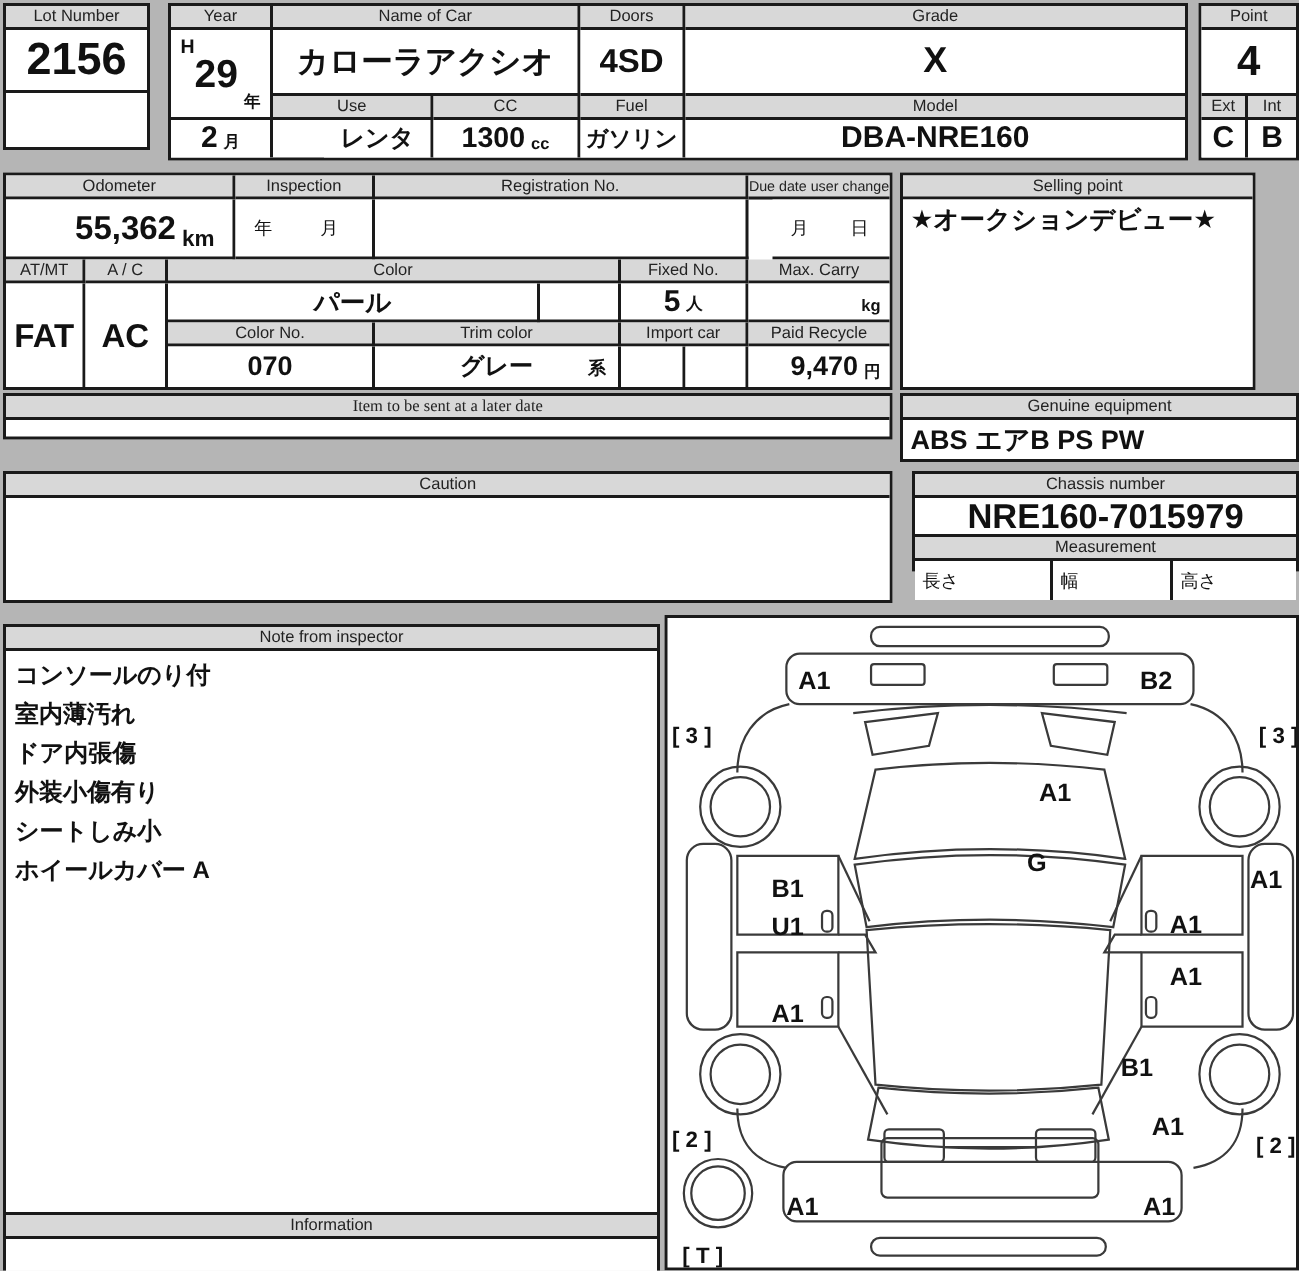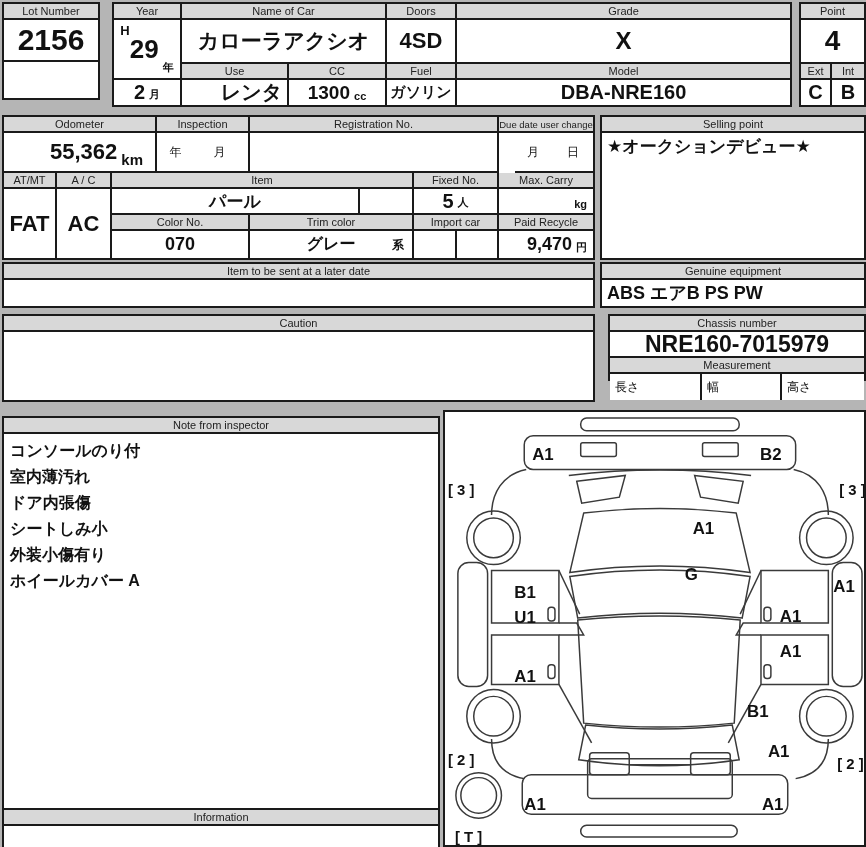--- a/index.html
+++ b/index.html
@@ -67,21 +67,21 @@
 
   <div class="hdr" style="grid-area:3/2/4/3;">Use</div>
   <div class="hdr" style="grid-area:3/3/4/4;">CC</div>
   <div class="hdr" style="grid-area:3/4/4/5;">Fuel</div>
   <div class="hdr nbr" style="grid-area:3/5/4/6;">Model</div>
 
   <div class="cel nbb" style="grid-area:4/1/5/2;">
     <span style="font-size:20px;">2</span>
     <span class="unit">月</span>
   </div>
-  <div class="cel nbb" style="grid-area:4/2/5/3; font-size:20px;margin-left:34px;">レンタ</div>
+  <div class="cel nbb" style="grid-area:4/2/5/3; font-size:16px;margin-left:34px;">レンタ</div>
   <div class="cel nbb" style="grid-area:4/3/5/4;">
     <span style="font-size:19px;">1300</span>
     <span class="unit">cc</span>
   </div>
   <div class="cel nbb" style="grid-area:4/4/5/5; font-size:15px;">ガソリン</div>
   <div class="cel nbr nbb" style="grid-area:4/5/5/6; font-size:20px;">DBA-NRE160</div>
 </div>
 
 <div class="blk" style="left:799px; top:2px; width:67px; height:105px; grid-template-columns:31px 32px; grid-template-rows:16px 44px 16px 25px;">
   <div class="hdr nbr" style="grid-area:1/1/2/3;">Point</div>
@@ -101,21 +101,21 @@
   <div class="cel right" style="grid-area:2/1/3/4; padding-right:12px;">
     <span style="font-size:22px;">55,362</span>
     <span class="unit" style="font-size:15px;">km</span>
   </div>
   <div class="cel" style="grid-area:2/4/3/5; font-size:12px; font-weight:normal; letter-spacing:10px;">年　月</div>
   <div class="cel" style="grid-area:2/5/3/9;"></div>
   <div class="cel nbr right" style="grid-area:2/9/3/10; font-size:12px; font-weight:normal; letter-spacing:8px;margin-left:16px;">月　日</div>
 
   <div class="hdr" style="grid-area:3/1/4/2;">AT/MT</div>
   <div class="hdr" style="grid-area:3/2/4/3;">A / C</div>
-  <div class="hdr" style="grid-area:3/3/4/7;">Item</div>
+  <div class="hdr" style="grid-area:3/3/4/7;">Color</div>
   <div class="hdr" style="grid-area:3/7/4/9;">Fixed No.</div>
   <div class="hdr nbr" style="grid-area:3/9/4/10;">Max. Carry</div>
 
   <div class="cel nbb" style="grid-area:4/1/7/2; font-size:22px;">FAT</div>
   <div class="cel nbb" style="grid-area:4/2/7/3; font-size:22px;">AC</div>
   <div class="cel" style="grid-area:4/3/5/6; font-size:17px;">パール</div>
   <div class="cel" style="grid-area:4/6/5/7;"></div>
   <div class="cel" style="grid-area:4/7/5/9;">
     <span style="font-size:20px;">5</span>
     <span class="unit">人</span>
@@ -135,30 +135,30 @@
     <span class="u-abs-r">系</span>
   </div>
   <div class="cel nbb" style="grid-area:6/7/7/8;"></div>
   <div class="cel nbb" style="grid-area:6/8/7/9;"></div>
   <div class="cel nbr nbb right" style="grid-area:6/9/7/10;">
     <span style="font-size:18px;margin-left:42px;">9,470</span>
     <span class="unit">円</span>
   </div>
 </div>
 
-<div class="blk" style="left:2px; top:262px; width:593px; height:46px; grid-template-rows:16px 26px; grid-template-columns:1fr;">
+<div class="blk" style="left:2px; top:262px; width:593px; height:31px; grid-template-rows:16px 26px; grid-template-columns:1fr;font-family:Liberation Serif, serif;">
   <div class="hdr nbr">Item to be sent at a later date</div>
 </div>
 
 <div class="blk" style="left:2px; top:314px; width:593px; height:88px; grid-template-rows:16px 68px; grid-template-columns:1fr;">
   <div class="hdr nbr">Caution</div>
   <div class="cel nbr nbb left top"></div>
 </div>
 
-<div class="blk" style="left:600px; top:115px; width:266px; height:145px; grid-template-rows:16px 125px; grid-template-columns:1fr;">
+<div class="blk" style="left:600px; top:115px; width:237px; height:145px; grid-template-rows:16px 125px; grid-template-columns:1fr;">
   <div class="hdr nbr">Selling point</div>
   <div class="cel nbr nbb left top" style="font-size:17px;">★オークションデビュー★</div>
 </div>
 
 <div class="blk" style="left:600px; top:262px; width:266px; height:46px; grid-template-rows:16px 26px; grid-template-columns:1fr;">
   <div class="hdr nbr">Genuine equipment</div>
   <div class="cel nbr nbb left" style="font-size:18px;">ABS エアB PS PW</div>
 </div>
 
 <div class="blk" style="left:608px; top:314px; width:258px; height:67px; grid-template-columns:92px 80px 82px; grid-template-rows:16px 26px 16px 26px;">
@@ -169,22 +169,22 @@
   <div class="cel nbb left" style="grid-area:4/2/5/3; font-size:12px; font-weight:normal;">幅</div>
   <div class="cel nbr nbb left" style="grid-area:4/3/5/4; font-size:12px; font-weight:normal;">高さ</div>
 </div>
 
 <div class="blk" style="left:2px; top:416px; width:438px; height:444px; grid-template-rows:16px 1fr; grid-template-columns:1fr;">
   <div class="hdr nbr">Note from inspector</div>
   <div class="cel nbr nbb notes" style="display:block; justify-content:flex-start; align-items:flex-start;">
       <div>コンソールのり付</div>
       <div>室内薄汚れ</div>
       <div>ドア内張傷</div>
+      <div>外装小傷有り</div>
       <div>シートしみ小</div>
-      <div>外装小傷有り</div>
       <div>ホイールカバー A</div>
     </div>
 </div>
 
 <div class="blk" style="left:2px; top:808px; width:438px; height:65px; grid-template-rows:16px 1fr; grid-template-columns:1fr;">
   <div class="hdr nbr">Information</div>
   <div class="cel nbr nbb left top"></div>
 </div>
 
 <div class="blk" style="left:443px; top:410px; width:423px; height:437px; display:block;">

